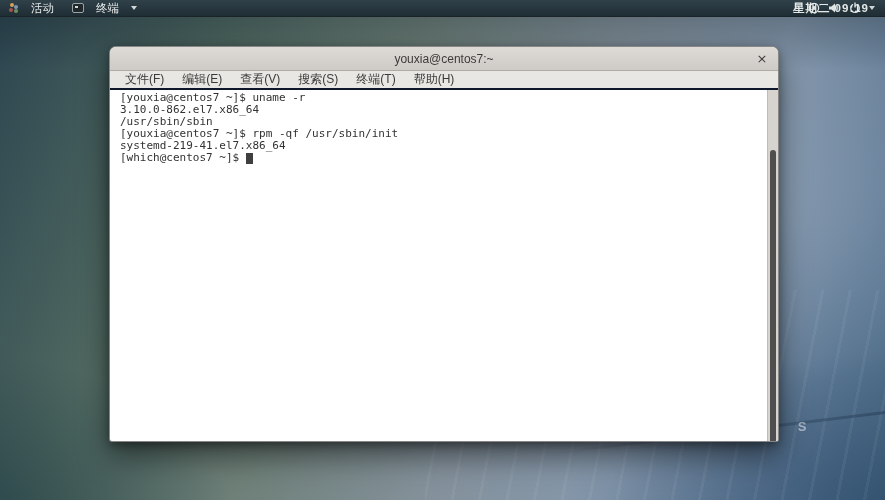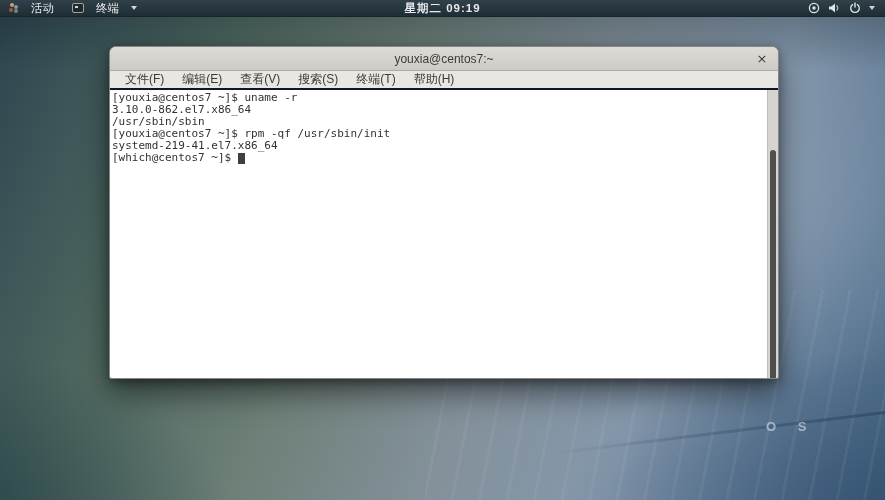--- a/index.html
+++ b/index.html
@@ -33,41 +33,41 @@
   .tb-item { display:flex; align-items:center; gap:12px; height:100%; padding:0 9px; cursor:default; }
   .logo-dots { position:relative; width:10px; height:10px; }
   .logo-dots i { position:absolute; width:4px; height:4px; border-radius:50%; }
   .logo-dots i:nth-child(1){ left:1px; top:0;  background:#d2a25c; }
   .logo-dots i:nth-child(2){ left:5px; top:2px; background:#7e98b4; }
   .logo-dots i:nth-child(3){ left:0;  top:5px; background:#a8524c; }
   .logo-dots i:nth-child(4){ left:5px; top:6px; background:#6f8f63; }
   .term-mini { width:12px; height:10px; background:#20282c; border:1px solid #9aa4a6; border-radius:2px; position:relative; }
   .term-mini::after { content:""; position:absolute; left:2px; top:2px; width:3px; height:2px; background:#cfd6d6; }
   .caret { width:0; height:0; border-left:3.5px solid transparent; border-right:3.5px solid transparent; border-top:4px solid #cfd6d6; display:inline-block; }
-  .clock { position:absolute; left:0; right:0; text-align:center; font-weight:bold; letter-spacing:1px; pointer-events:none; }
+  .clock { position:absolute; left:0; right:16px; text-align:right; font-weight:bold; letter-spacing:1px; pointer-events:none; }
   .tb-right { margin-left:auto; display:flex; align-items:center; gap:8px; padding:0 10px; height:100%; }
   .tb-right svg { display:block; }
 
   
-  .window { position:absolute; left:109px; top:46px; width:670px; height:333px; z-index:3;
+  .window { position:absolute; left:109px; top:46px; width:670px; height:396px; z-index:3;
     border-radius:7px 7px 3px 3px; background:#fff;
     border:1px solid rgba(55,55,55,.6);
     box-shadow:0 14px 30px rgba(0,0,0,.5), 0 3px 10px rgba(0,0,0,.35);
     display:flex; flex-direction:column; overflow:hidden; }
   .titlebar { height:24px; flex:0 0 auto; background:linear-gradient(#dedbd7, #cecac5);
     border-bottom:1px solid #aeaaa4; position:relative; display:flex; align-items:center; justify-content:center; }
   .title { font-size:12px; color:#3b3b3b; }
   .close-btn { position:absolute; right:6px; top:0; bottom:0; width:20px; display:flex; align-items:center; justify-content:center;
     font-size:13px; color:#3c3c3c; font-family:"DejaVu Sans",sans-serif; cursor:default; }
   .menubar { height:19px; flex:0 0 auto; background:#e9e7e3; border-bottom:2px solid #0f172a;
     display:flex; align-items:center; padding-left:6px; }
   .menu-item { font-size:12px; color:#3a3a3a; padding:1px 9px 2px; cursor:default; }
   .content { position:relative; flex:1 1 auto; background:#ffffff; overflow:hidden;
     font-family:"DejaVu Sans Mono","Liberation Mono",monospace; font-size:11px; line-height:11.9px; color:#323232;
-    padding:2px 16px 0 2px; }
+    padding:2px 16px 0 2px;margin-left:8px; }
   .tline { white-space:pre; }
   .prompt-line { white-space:pre; }
   .cursor { display:inline-block; width:7px; height:11px; background:#3f3f3f; vertical-align:text-bottom; }
   .scroll-track { position:absolute; top:0; right:0; bottom:0; width:11px; background:#d7d3cf; border-left:1px solid #bfbbb6; }
   .scroll-thumb { position:absolute; right:2px; top:60px; width:6px; height:302px; background:#4f4f4f; border-radius:3px; }
 </style>
 </head>
 <body>
 
 <div class="desktop">

